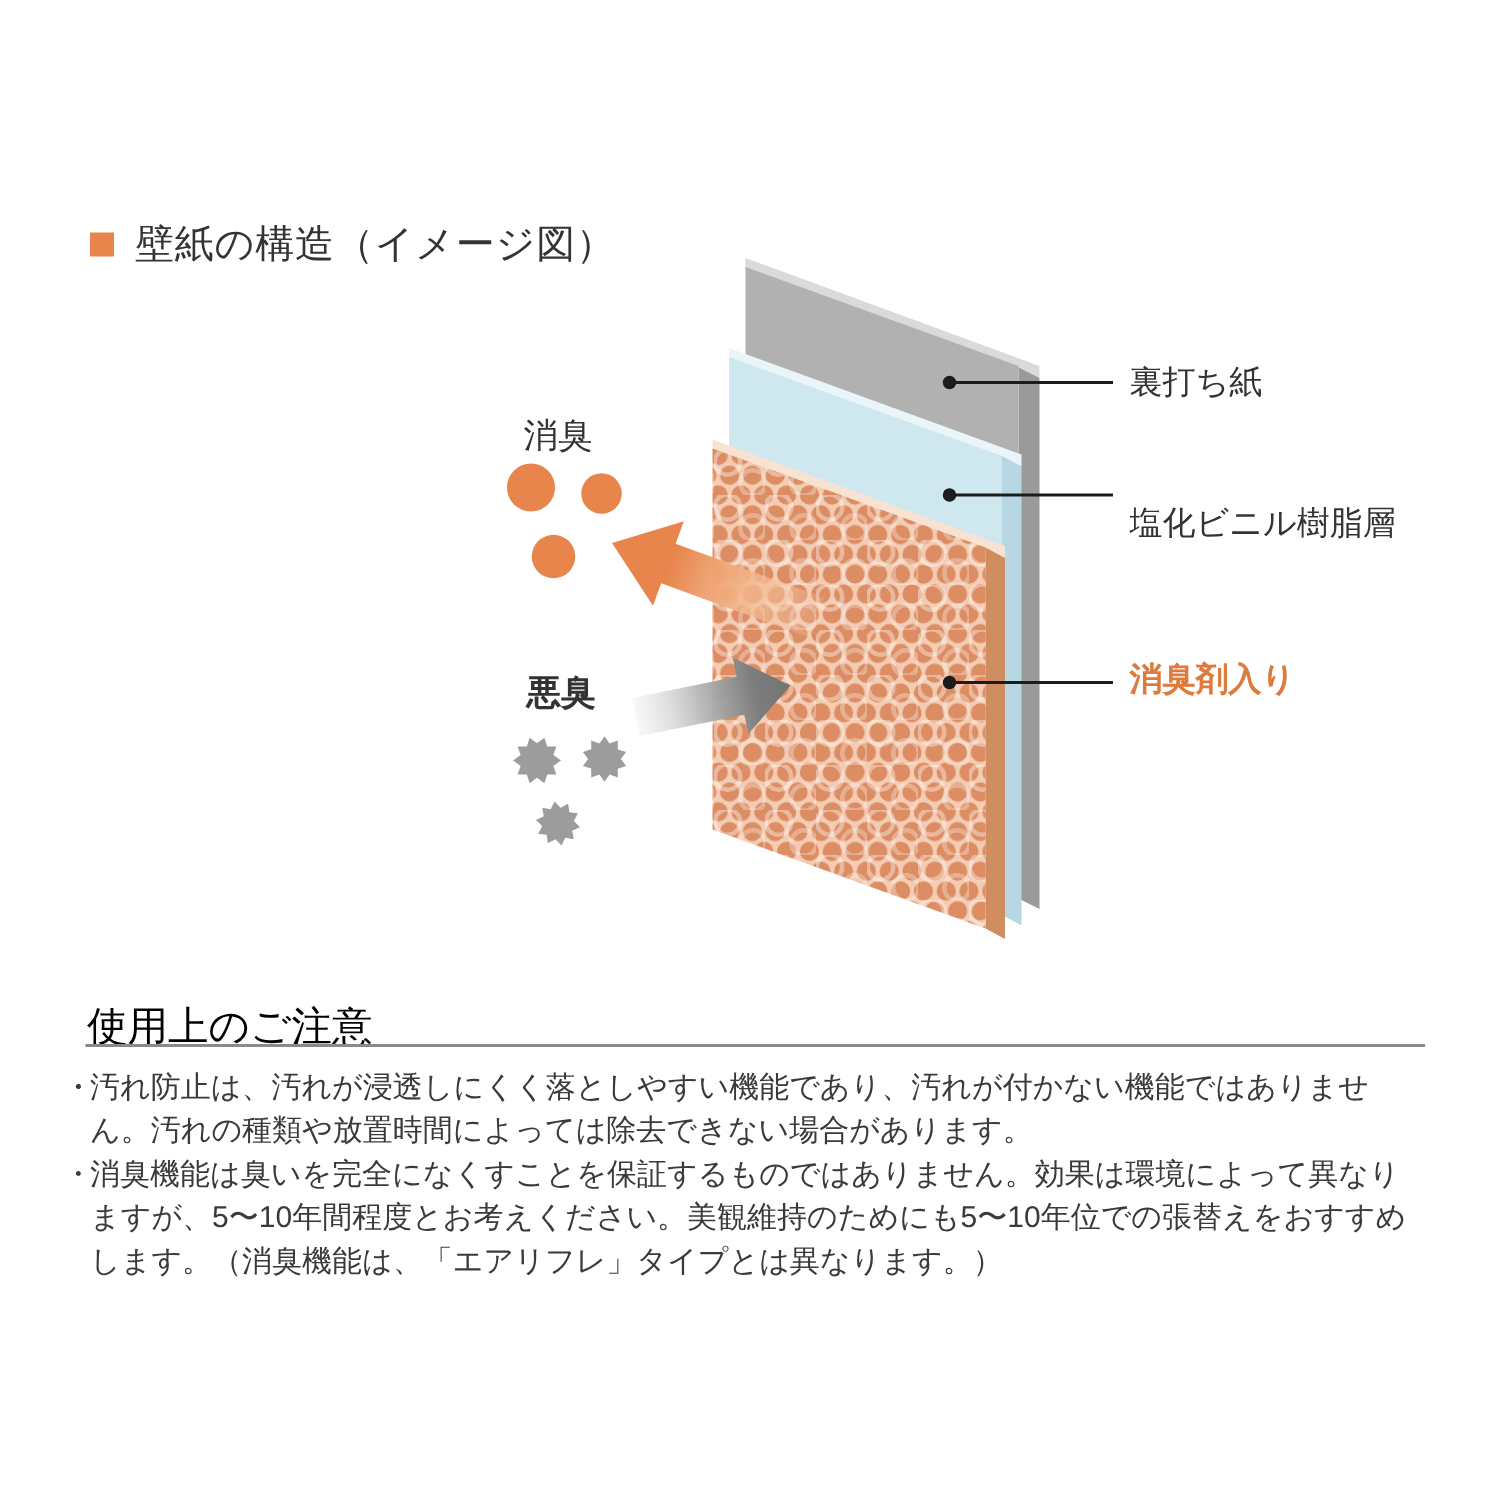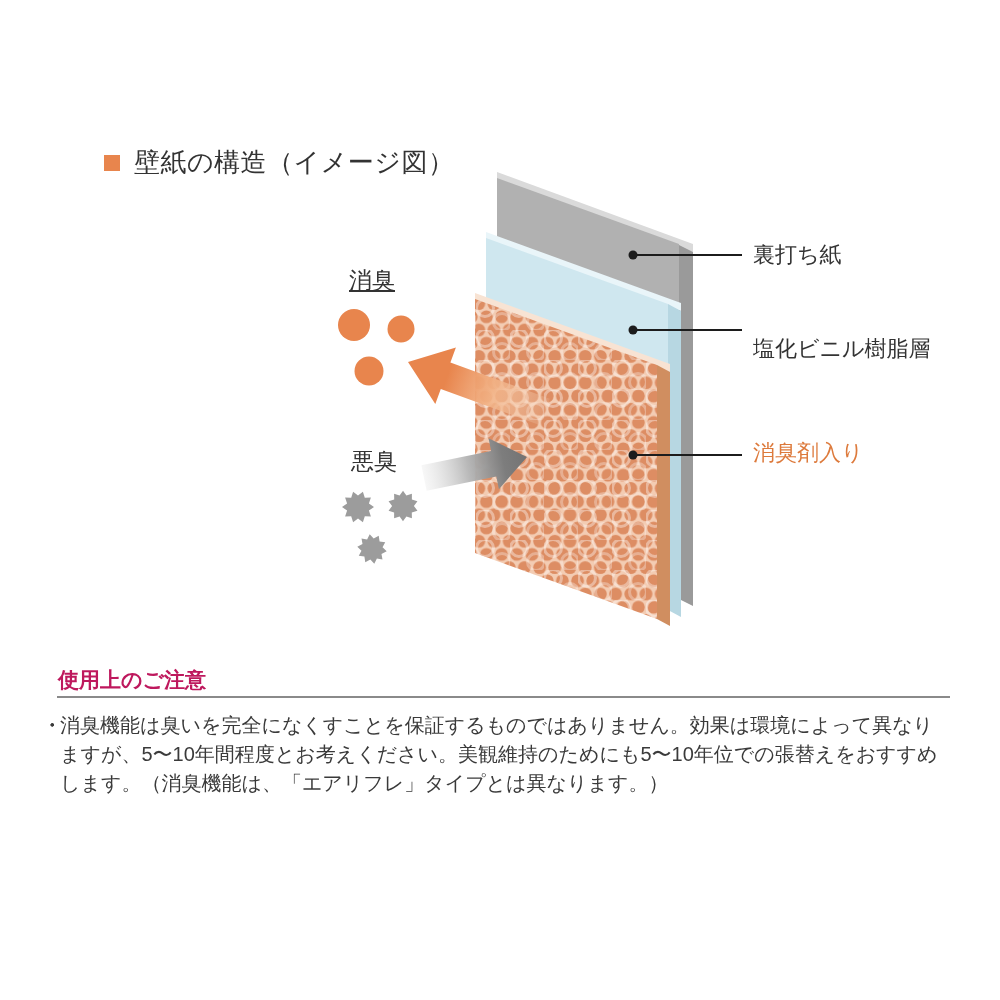--- a/index.html
+++ b/index.html
@@ -3,31 +3,31 @@
 <meta charset="utf-8">
 <style>
   html,body{margin:0;padding:0;}
   body{
     width:1000px;height:1000px;position:relative;background:#ffffff;
     font-family:"Liberation Sans","DejaVu Sans",sans-serif;color:#333;
     overflow:hidden;
   }
   .abs{position:absolute;text-align:center;}
   
-  .title-row{position:absolute;left:60px;top:144px;display:flex;align-items:flex-start;margin-left:44px;}
+  .title-row{position:absolute;left:60px;top:144px;display:flex;align-items:flex-start;}
   .title-bullet{width:16px;height:16px;margin-top:11px;background:#e8854d;flex:0 0 auto;}
   .title-text{margin-left:14px;font-size:26px;font-weight:500;color:#333;letter-spacing:.5px;line-height:36px;}
   
   svg.diagram{position:absolute;left:0;top:0;width:1000px;height:1000px;}
   
   .layer-label{position:absolute;font-size:22px;color:#333;line-height:26px;white-space:nowrap;}
-  .layer-label.orange{color:#dd7a3c;font-weight:400;line-height:30px;}
+  .layer-label.orange{color:#dd7a3c;font-weight:700;line-height:30px;}
   .flow-label{position:absolute;font-size:23px;color:#333;white-space:nowrap;}
   
-  .notes-heading{position:absolute;left:58px;top:666px;font-size:21px;color:#be185d;font-weight:bold;}
+  .notes-heading{position:absolute;left:58px;top:666px;font-size:27px;color:#000000;}
   .notes-rule{position:absolute;left:57px;top:696px;width:893px;height:2px;background:#8a8a8a;}
   .notes-list{position:absolute;left:42px;top:711px;width:908px;font-size:20px;line-height:29px;color:#3a3a3a;}
   .notes-item{position:relative;padding-left:18px;}
   .notes-item .bullet{position:absolute;left:0;top:0;}
 </style>
 </head>
 <body>
 
 <div class="title-row">
   <div class="title-bullet"></div>
@@ -101,36 +101,37 @@
   <g stroke="#1c1c1c" stroke-width="2" fill="#1c1c1c">
     <line x1="633" y1="255" x2="742" y2="255"></line>
       <circle cx="633" cy="255" r="4.5" stroke="none"></circle>
     <line x1="633" y1="330" x2="742" y2="330"></line>
       <circle cx="633" cy="330" r="4.5" stroke="none"></circle>
     <line x1="633" y1="455" x2="742" y2="455"></line>
       <circle cx="633" cy="455" r="4.5" stroke="none"></circle>
   </g>
 </svg>
 
-<div class="flow-label abs" style="left:349px;top:265px;text-decoration:underline;">消臭</div>
-<div class="flow-label abs" style="left:351px;top:446px;">悪臭</div>
+<div class="flow-label abs" style="left:349px;top:275px;">消臭</div>
+<div class="flow-label abs" style="left:351px;top:446px;font-weight:bold;">悪臭</div>
 
 <div class="layer-label abs" style="left:753px;top:242px;">裏打ち紙</div>
 <div class="layer-label abs" style="left:753px;top:317px;margin-top:19px;">塩化ビニル樹脂層</div>
 <div class="layer-label orange abs" style="left:753px;top:438px;">
   <div>消臭剤入り</div>
 </div>
 
 <div class="notes-heading">使用上のご注意</div>
 <div class="notes-rule"></div>
 
 <div class="notes-list">
   <div class="notes-item">
     <span class="bullet">・</span>
   </div>
   <div class="notes-item">
     <span class="bullet">・</span>
+    <span>汚れ防止は、汚れが浸透しにくく落としやすい機能であり、汚れが付かない機能ではありません。汚れの種類や放置時間によっては除去できない場合があります。</span>
   </div>
   <div class="notes-item">
     <span class="bullet">・</span>
     <span>消臭機能は臭いを完全になくすことを保証するものではありません。効果は環境によって異なりますが、5〜10年間程度とお考えください。美観維持のためにも5〜10年位での張替えをおすすめします。（消臭機能は、「エアリフレ」タイプとは異なります。）</span>
   </div>
 </div>
 
 </body></html>

